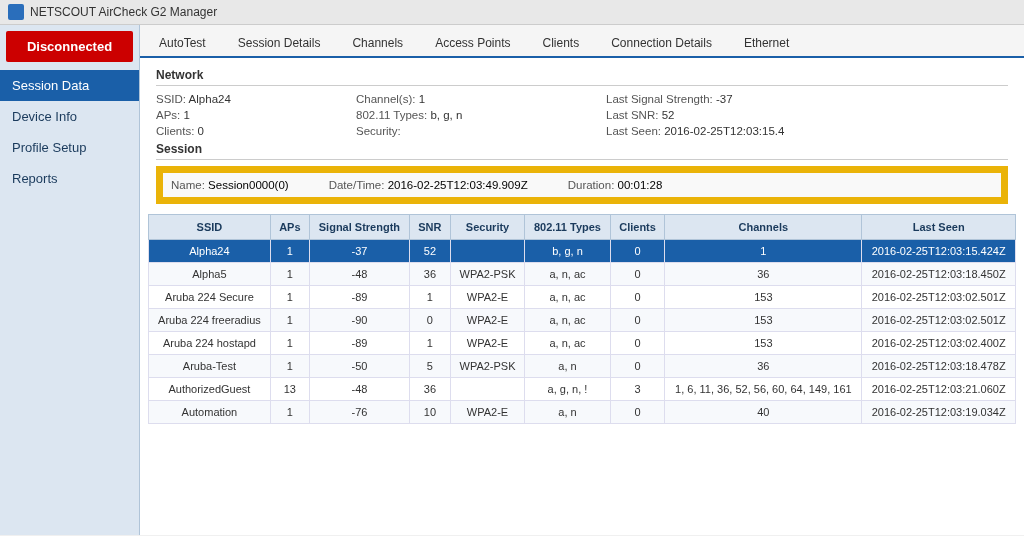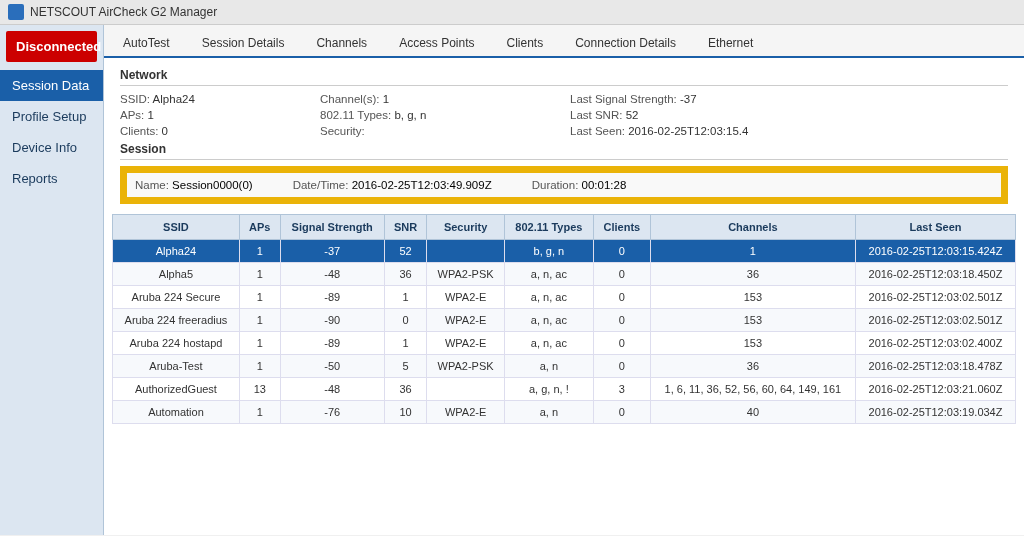--- a/index.html
+++ b/index.html
@@ -22,21 +22,21 @@
       display: inline-block;
     }
 
     #main-container {
       display: flex;
       height: calc(536px - 26px);
     }
 
     
     #sidebar {
-      width: 104px;
+      width: 140px;
       background: #dce6f1;
       border-right: 1px solid #b0c4d8;
       flex-shrink: 0;
       display: flex;
       flex-direction: column;
     }
 
     .disconnected-btn {
       background: #cc0000;
       color: white;
@@ -185,22 +185,22 @@
   <span class="app-icon"></span>
   <span>NETSCOUT AirCheck G2 Manager</span>
 </div>
 
 <div id="main-container">
 
   <div id="sidebar">
     <div class="disconnected-btn">Disconnected</div>
     <div class="sidebar-nav">
       <div class="sidebar-item active">Session Data</div>
+      <div class="sidebar-item">Device Info</div>
       <div class="sidebar-item">Profile Setup</div>
-      <div class="sidebar-item">Device Info</div>
       <div class="sidebar-item">Reports</div>
     </div>
   </div>
 
   <div id="content">
 
     <div id="tab-bar">
       <div class="tab">AutoTest</div>
       <div class="tab">Session Details</div>
       <div class="tab">Channels</div>

